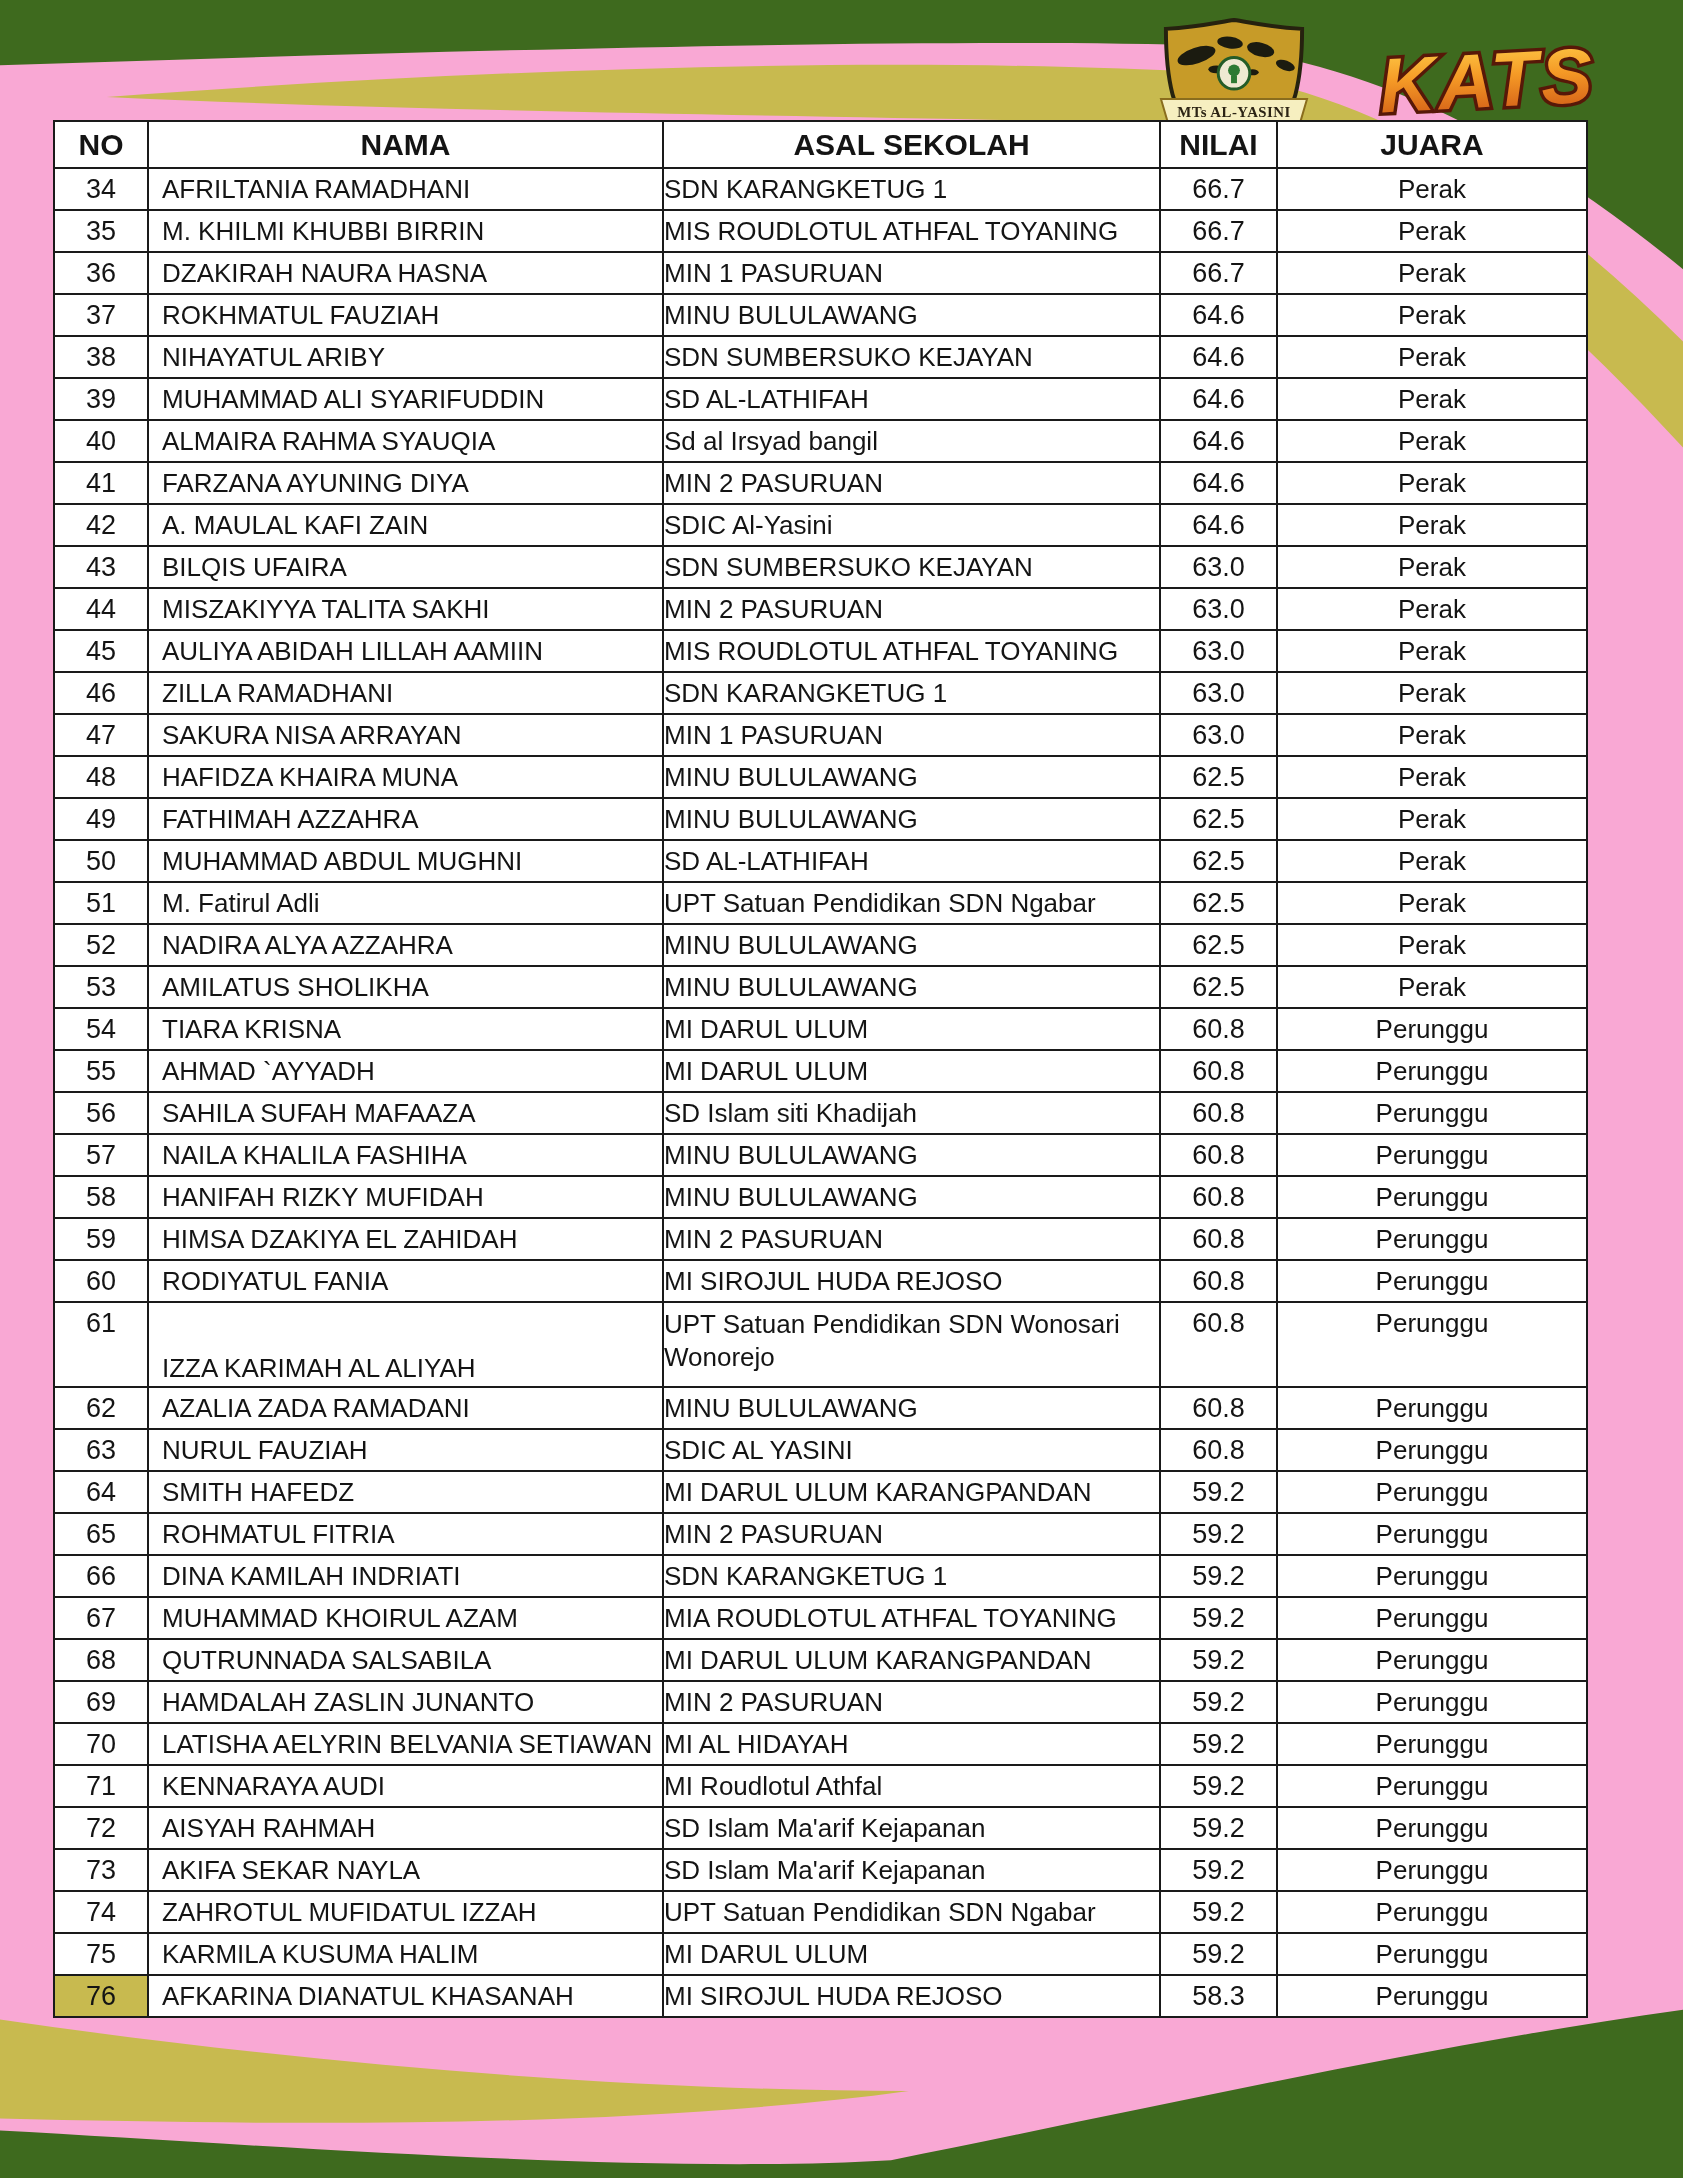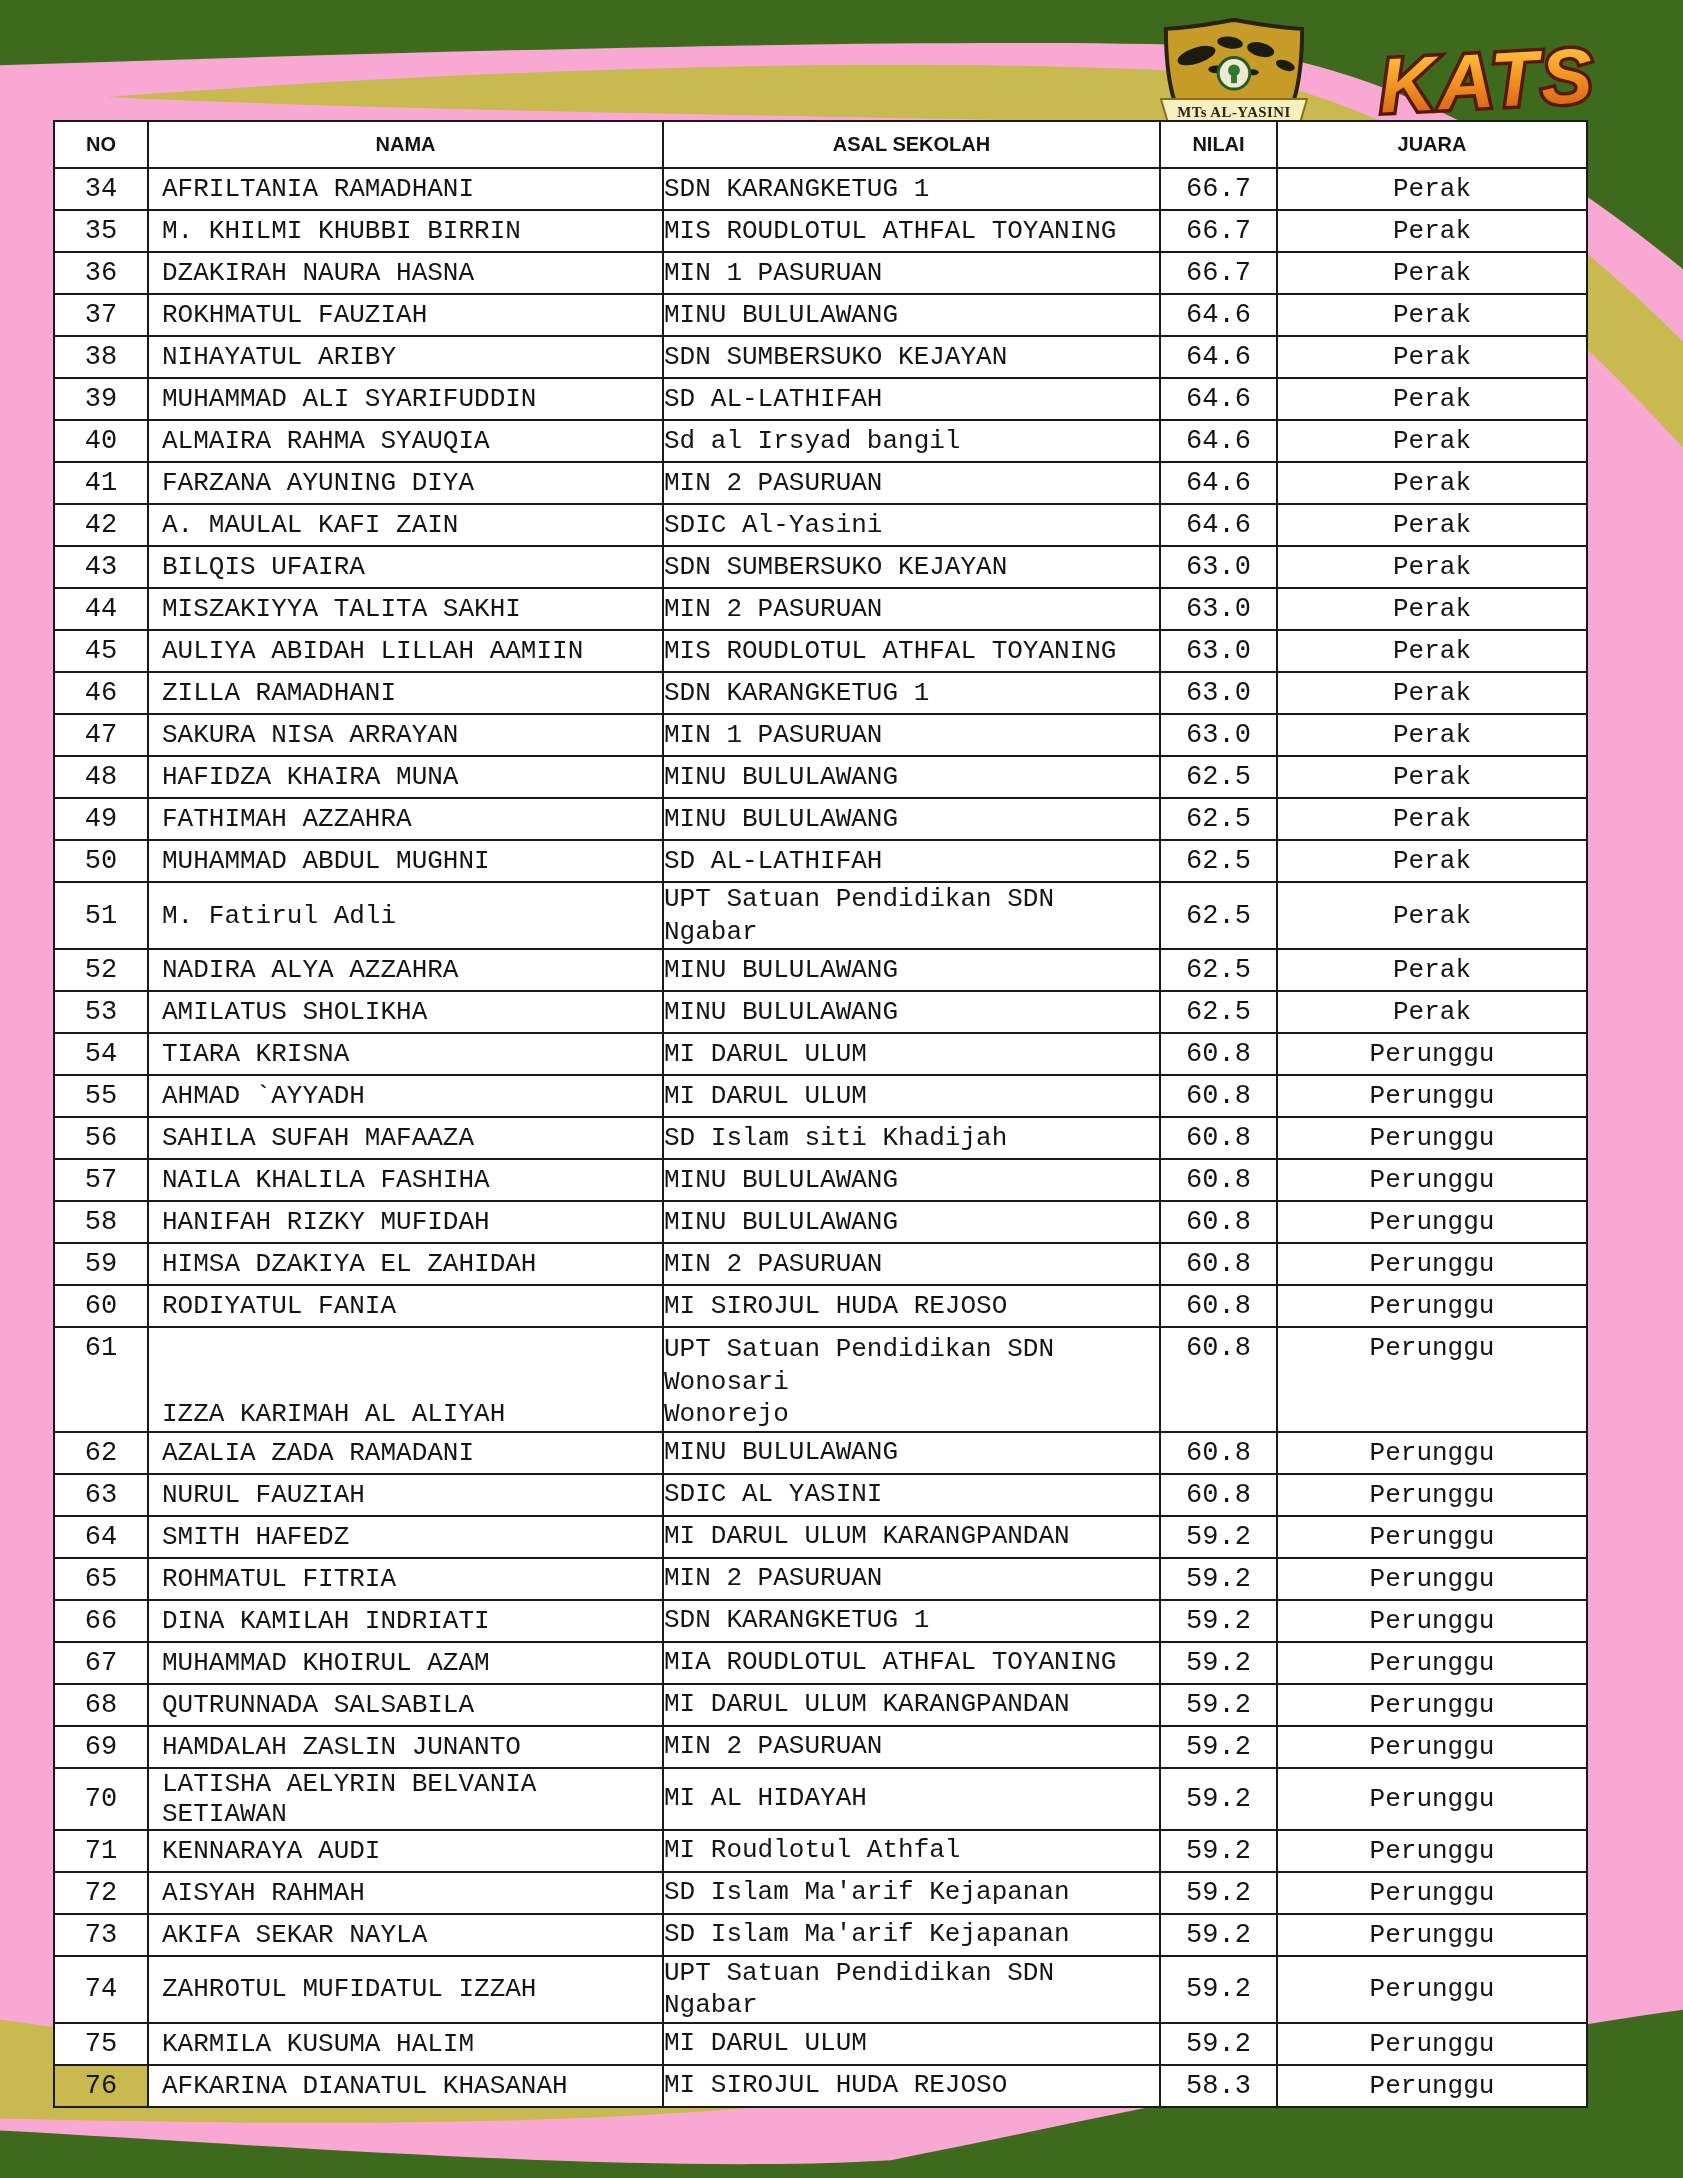--- a/index.html
+++ b/index.html
@@ -17,23 +17,23 @@
   table.results col.c-nama{width:515px;}
   table.results col.c-sekolah{width:497px;}
   table.results col.c-nilai{width:117px;}
   table.results col.c-juara{width:310px;}
   table.results th, table.results td{
     border:2px solid #1a1a1a;
     background:#ffffff;
     overflow:hidden;
   }
   table.results thead tr{height:47px;}
-  table.results tbody tr{height:42px;font-family:Liberation Mono, monospace;}
+  table.results tbody tr{height:42px;}
   table.results tbody tr.tall{height:85px;}
-  th{font-size:20px;font-weight:bold;text-align:center;padding:0;}
+  th{font-size:30px;font-weight:bold;text-align:center;padding:0;}
   th.h-transparent{background:transparent;}
   td{font-size:26px;vertical-align:middle;padding:0;}
   td.cell-no{font-size:27px;text-align:center;}
   td.cell-nama{text-align:left;padding-left:13px;}
   td.cell-sekolah{text-align:left;white-space:pre-line;line-height:1.25;}
   td.cell-nilai{font-size:27px;text-align:center;}
   td.cell-juara{text-align:center;}
   tbody tr.tall td{vertical-align:top;padding-top:5px;}
   tbody tr.tall td.cell-nama{vertical-align:bottom;padding-bottom:2px;}
   tbody tr:last-child td.cell-no{background:#c8ba4f;}

